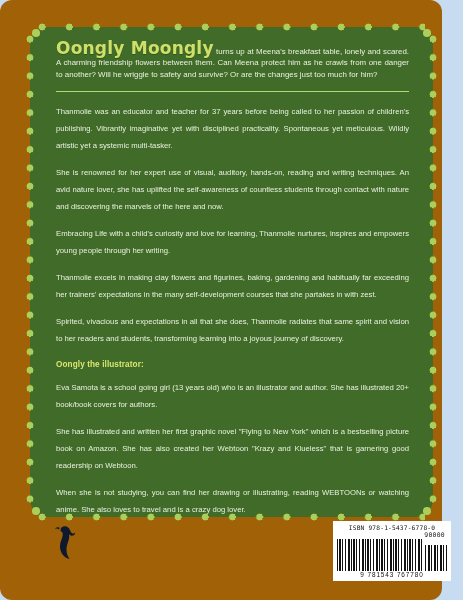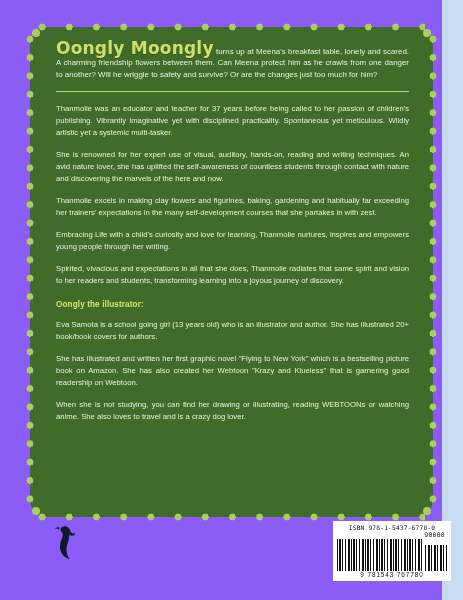--- a/index.html
+++ b/index.html
@@ -10,21 +10,22 @@
     width: 463px;
     height: 600px;
     overflow: hidden;
     background: #c8dcf1;
     font-family: "Liberation Sans", sans-serif;
   }
   .page {
     position: relative;
     width: 442px;
     height: 600px;
-    background: #8b5cf6;
+    background: #a16207;
+    border-radius: 12px;
   }
 
   
   .panel {
     position: absolute;
     left: 30px;
     top: 27px;
     width: 403px;
     height: 490px;
     background: #416b28;
@@ -103,21 +104,21 @@
   .section-head {
     color: #d8e76f;
     font-size: 8.2px;
     font-weight: bold;
     margin: 0 0 10px 0;
     letter-spacing: 0.1px;
   }
   .body-p {
     color: #e9f1e0;
     font-size: 7.7px;
-    line-height: 12px;
+    line-height: 17px;
     text-align: justify;
     margin: 0 0 10px 0;
   }
   .body-p:last-child { margin-bottom: 0; }
   .gap-before { margin-top: 13px; }
 
   
   .footer {
     position: absolute;
     left: 0;
@@ -219,22 +220,22 @@
     <div class="corner c-bl"></div>
     <div class="corner c-br"></div>
 
     <p class="blurb"><span class="book-title">Oongly Moongly</span><span> turns up at Meena's breakfast table, lonely and scared. A charming friendship flowers between them. Can Meena protect him as he crawls from one danger to another? Will he wriggle to safety and survive? Or are the changes just too much for him?</span></p>
 
 
     <hr class="divider">
 
     <p class="body-p">Thanmolie was an educator and teacher for 37 years before being called to her passion of children's publishing.  Vibrantly imaginative yet with disciplined practicality. Spontaneous yet meticulous. Wildly artistic yet a systemic multi-tasker.</p>
     <p class="body-p">She is renowned for her expert use of visual, auditory, hands-on, reading and writing techniques. An avid nature lover, she has uplifted the self-awareness of countless students through contact with nature and discovering the marvels of the here and now.</p>
+    <p class="body-p">Embracing Life with a child's curiosity and love for learning, Thanmolie nurtures, inspires and empowers young people through her writing.</p>
     <p class="body-p">Thanmolie excels in making clay flowers and figurines, baking, gardening and habitually far exceeding her trainers' expectations in the many self-development courses that she partakes in with zest.</p>
-    <p class="body-p">Embracing Life with a child's curiosity and love for learning, Thanmolie nurtures, inspires and empowers young people through her writing.</p>
     <p class="body-p">Spirited, vivacious and expectations in all that she does, Thanmolie radiates that same spirit and vision to her readers and students, transforming learning into a joyous journey of discovery.</p>
 
     <p class="section-head gap-before">Oongly the illustrator:</p>
     <p class="body-p">Eva Samota is a school going girl (13 years old) who is an illustrator and author. She has illustrated 20+ book/book covers for authors.</p>
     <p class="body-p">She has illustrated and written her first graphic novel "Flying to New York" which is a bestselling picture book on Amazon. She has also created her Webtoon "Krazy and Klueless" that is garnering good readership on Webtoon.</p>
     <p class="body-p">When she is not studying, you can find her drawing or illustrating, reading WEBTOONs or watching anime. She also loves to travel and is a crazy dog lover.</p>
   </div>
 
   <div class="footer">
 

